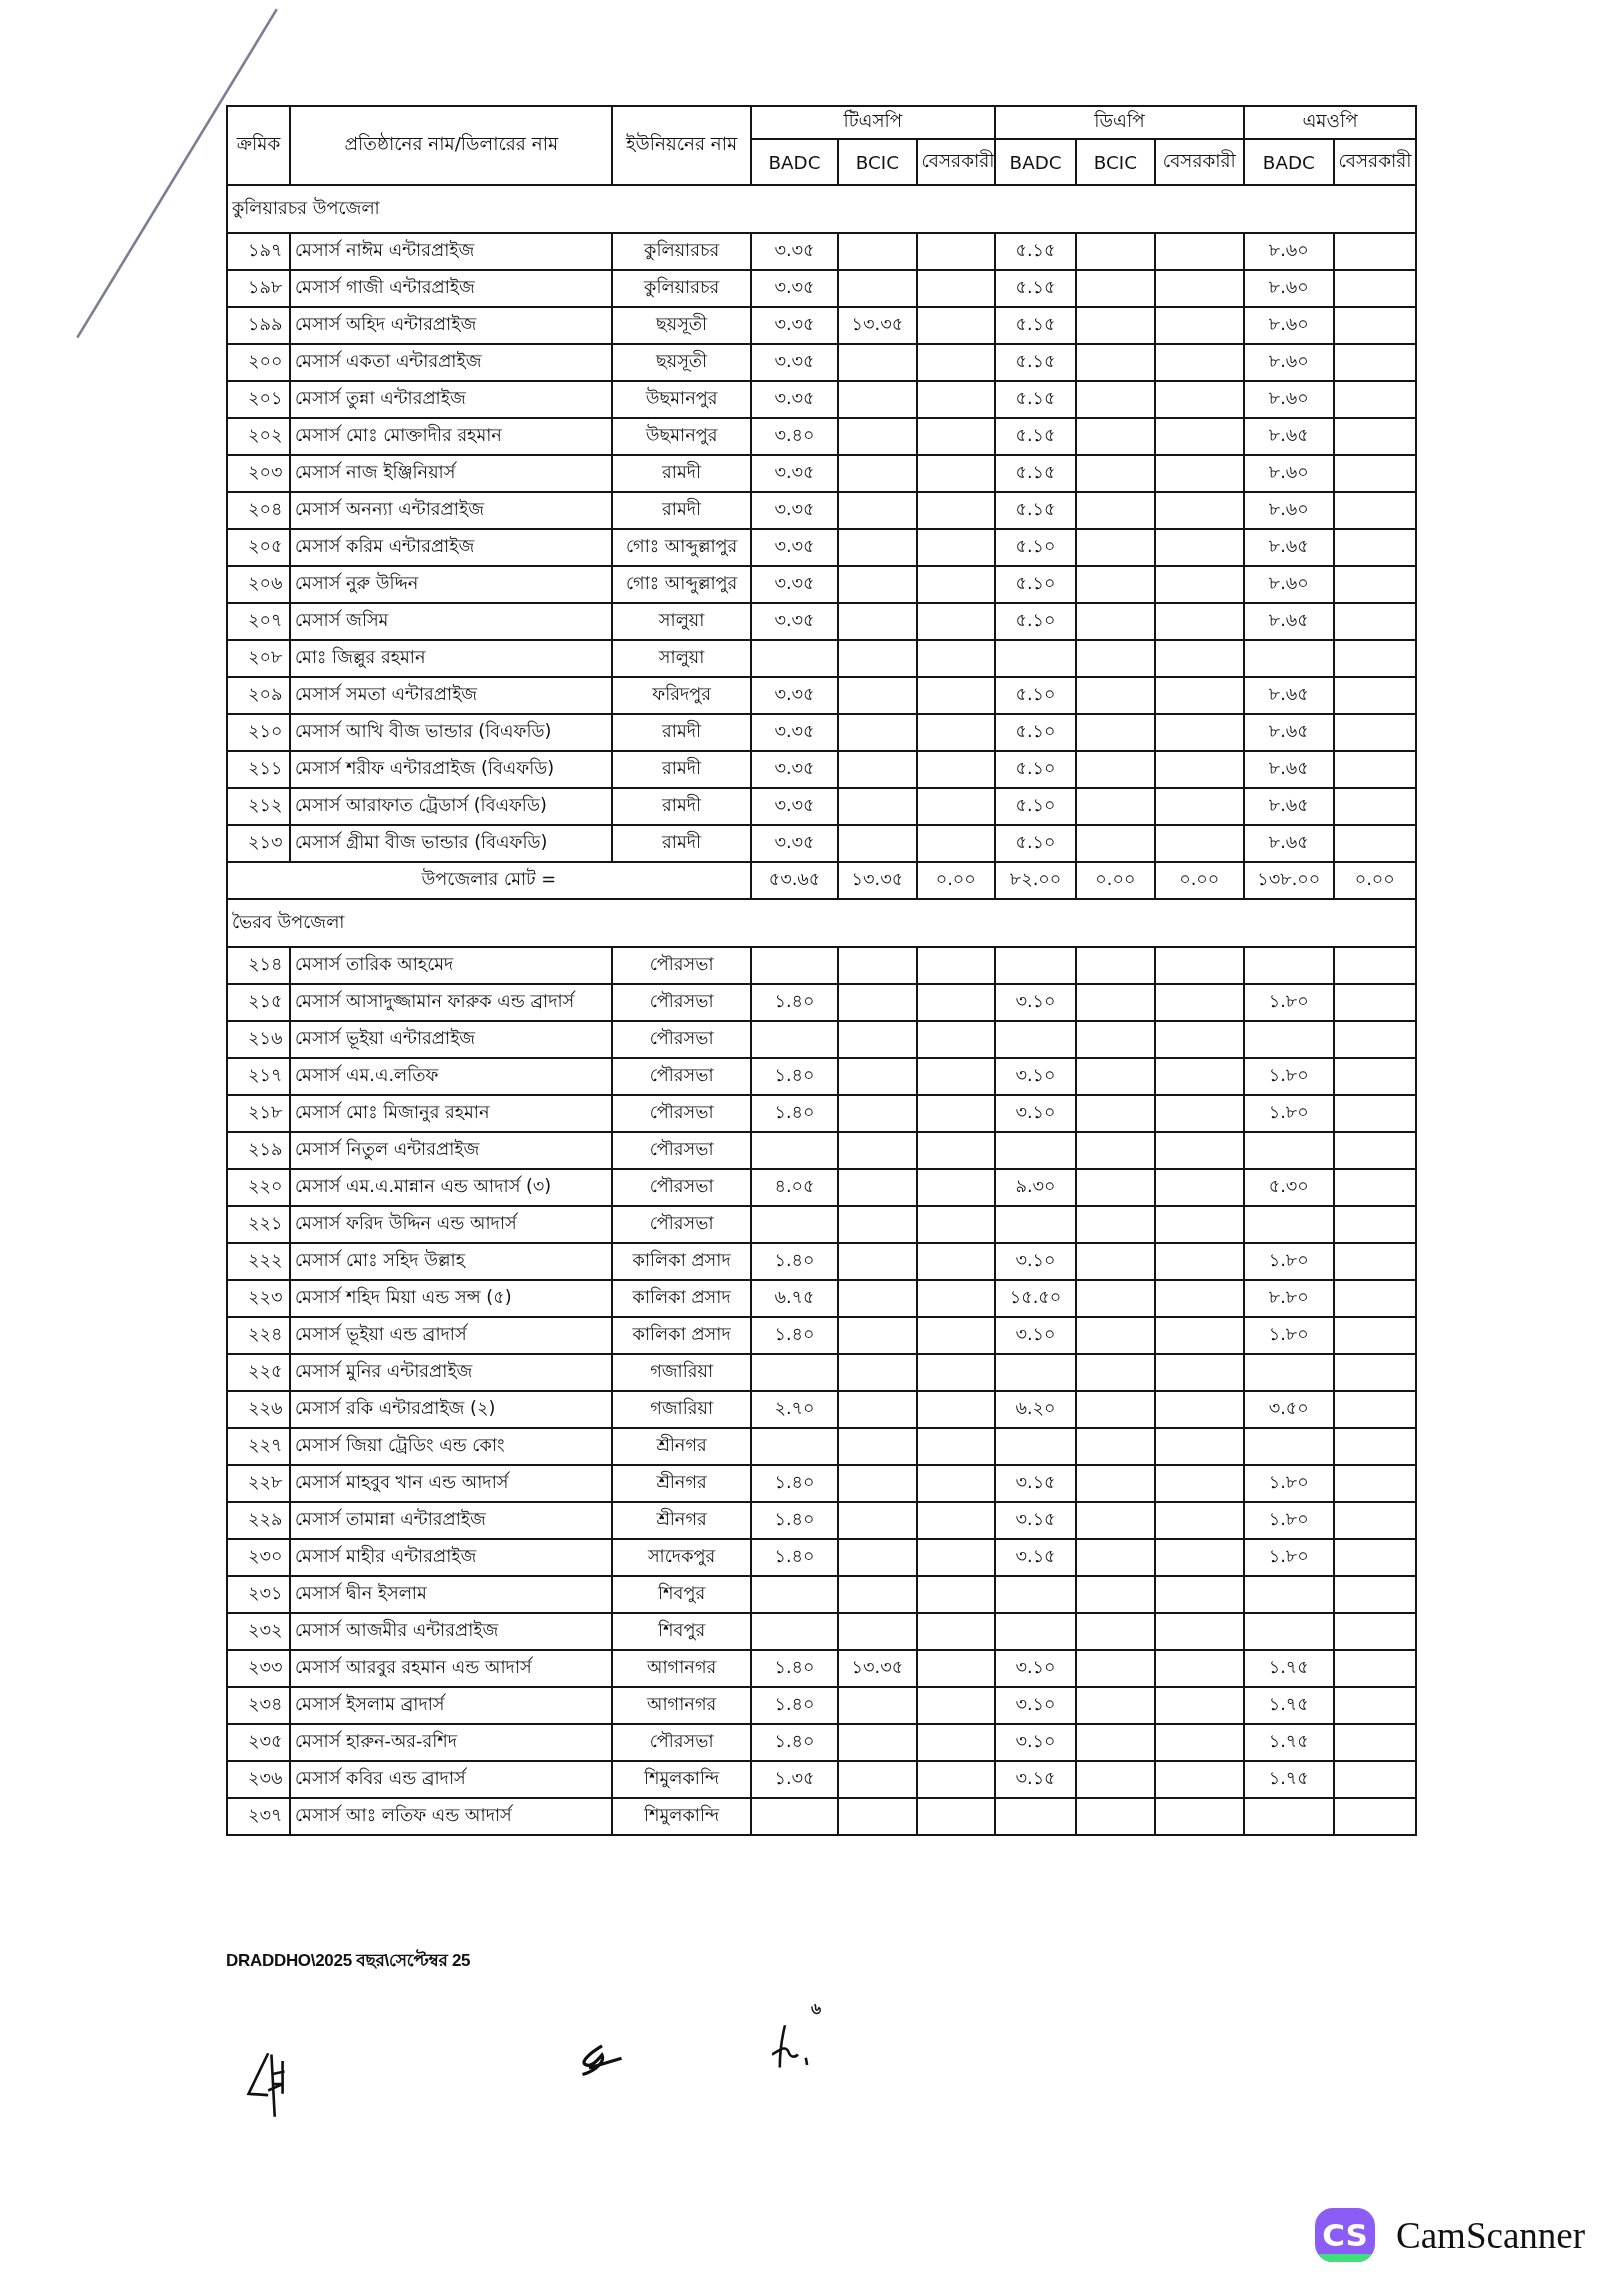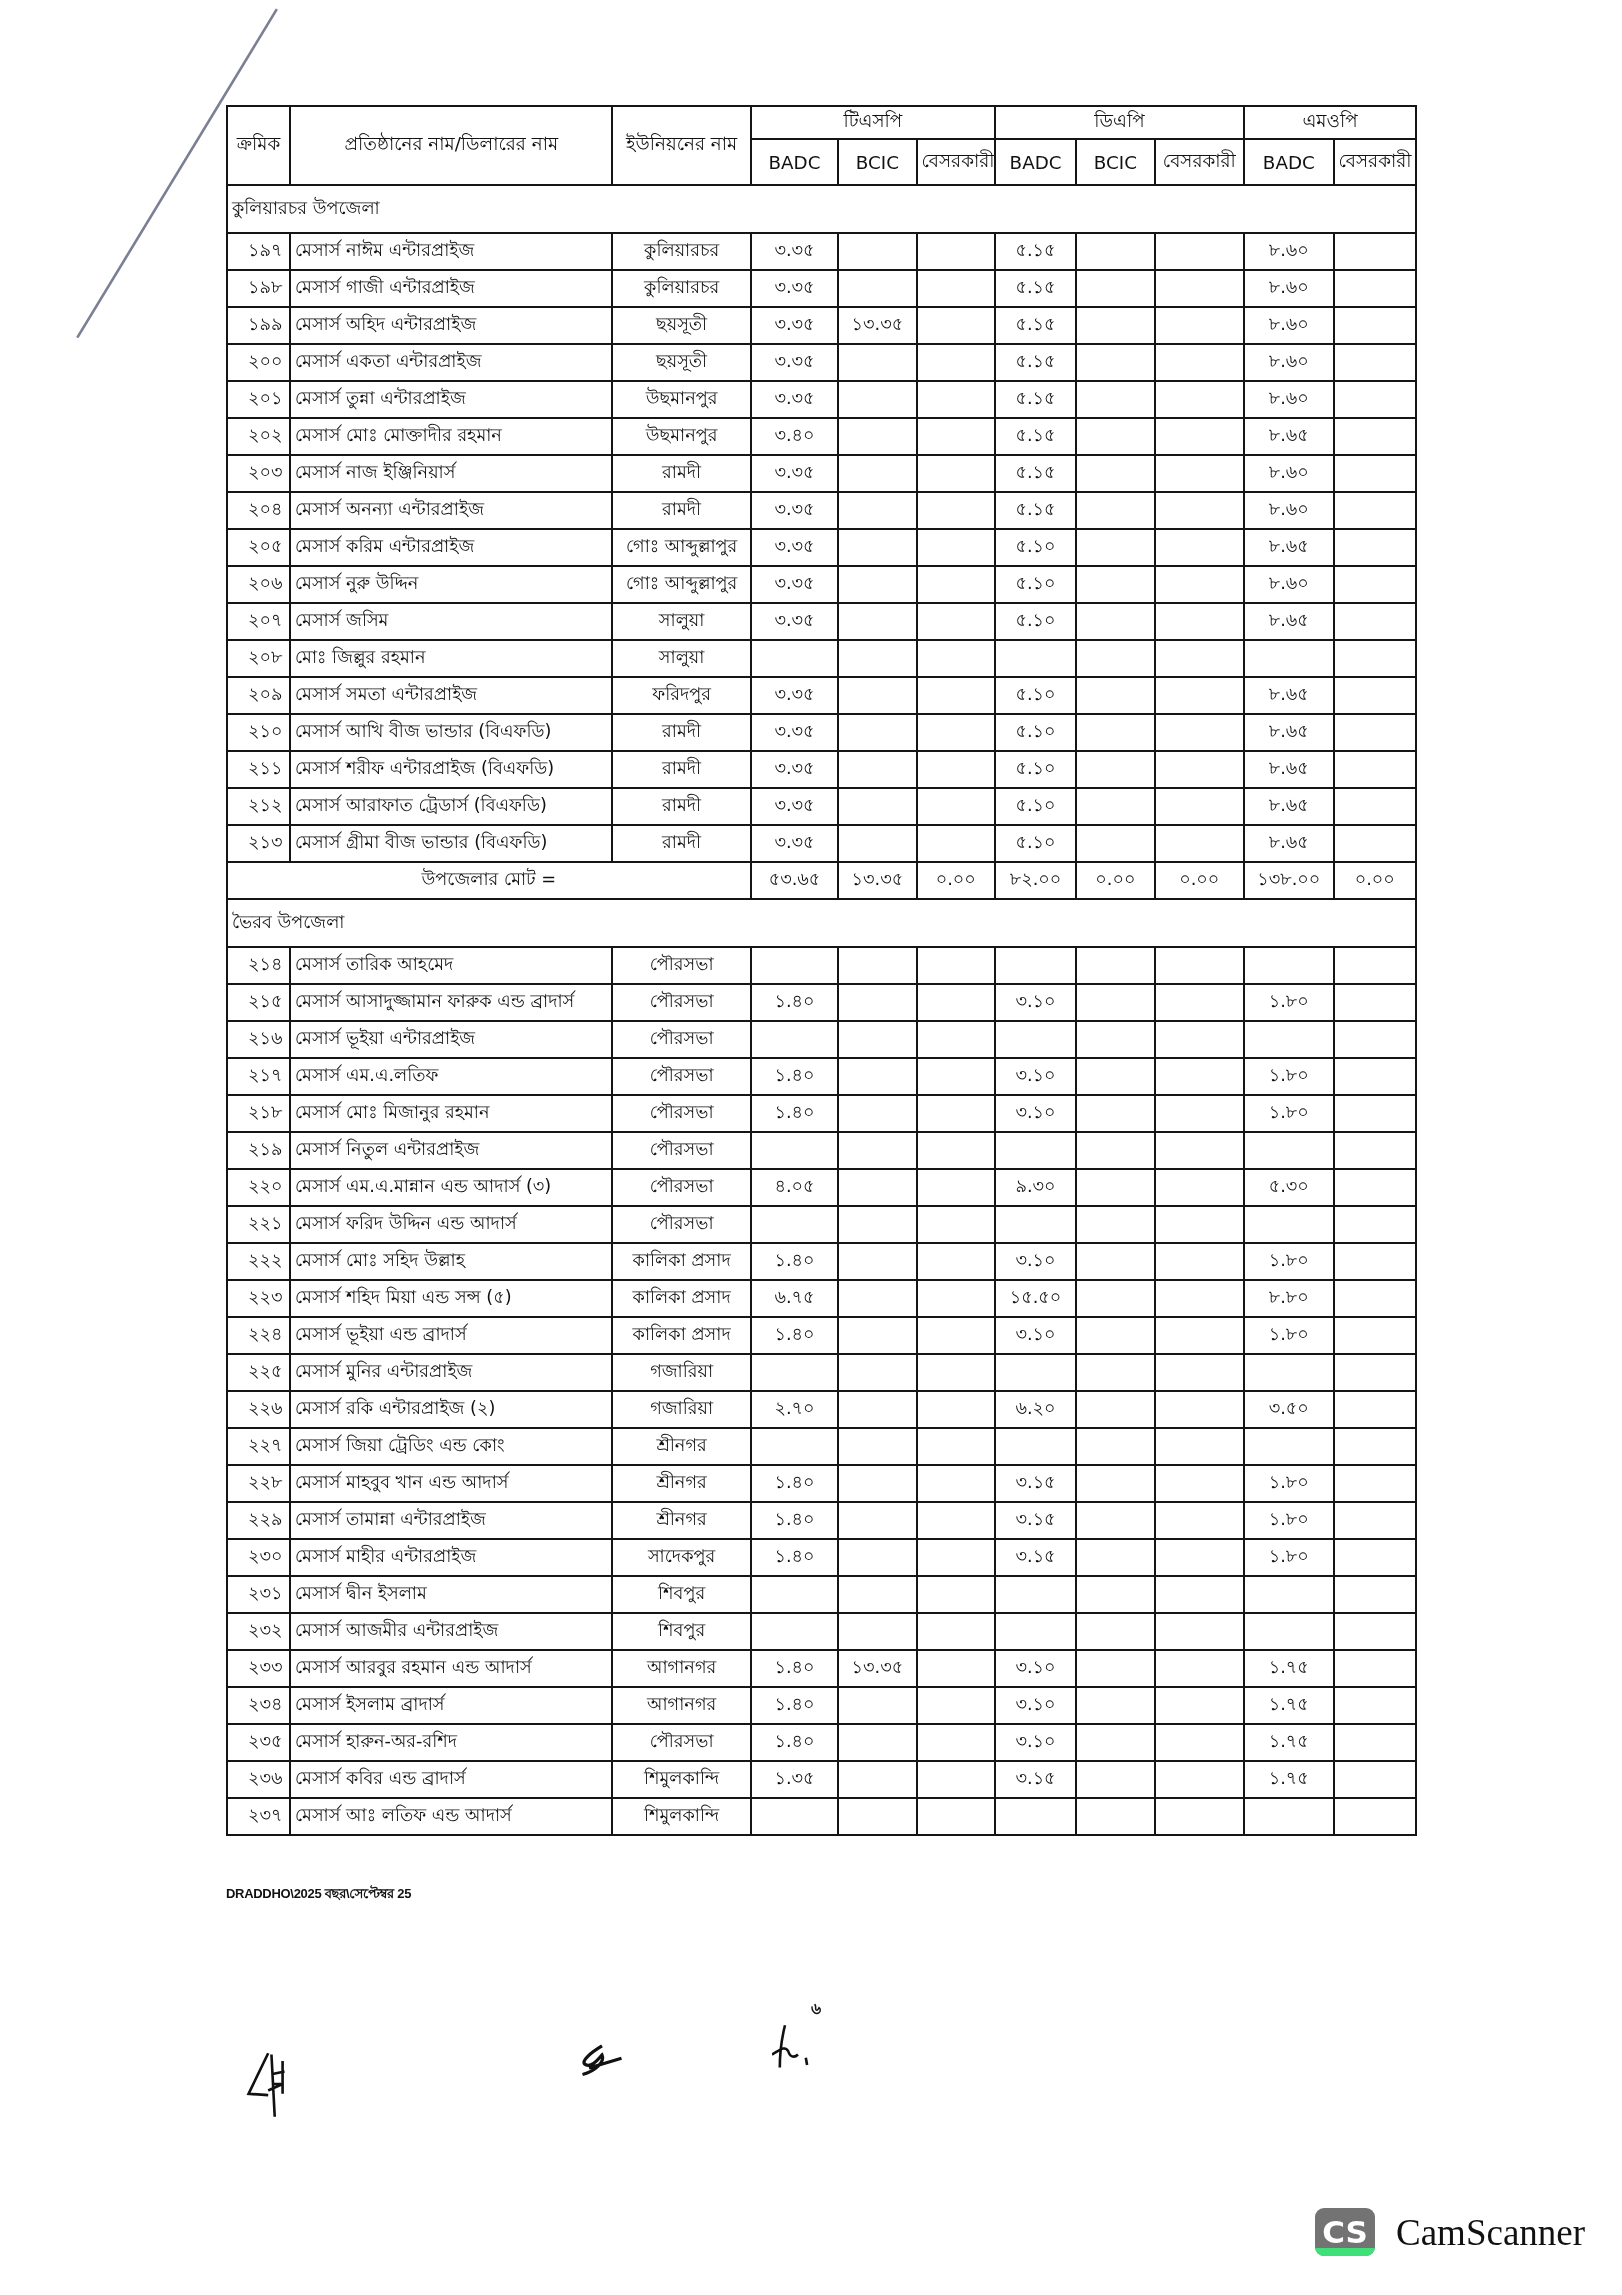--- a/index.html
+++ b/index.html
@@ -14,26 +14,26 @@
   .hdr1 th { height: 31px; }
   .hdr2 th { height: 44px; }
   .sec td { height: 46px; font-weight: bold; font-size: 18.3px; }
   .row td { height: 35px; }
   .c-sl { text-align: right; padding-right: 6.5px !important; }
   .c-name { text-align: left; }
   .c-union { text-align: center; border-radius: 17px; }
   .c-num { text-align: center; }
   .tot td { height: 35px; font-weight: bold; }
   .tot .c-label { text-align: center; }
-  .footer-ref { position: absolute; left: 226px; top: 1884px; font-size: 13px; font-weight: bold;
+  .footer-ref { position: absolute; left: 226px; top: 1947px; font-size: 17px; font-weight: bold;
                 font-family: "Liberation Sans", sans-serif; letter-spacing: -0.3px; }
   .page-no { position: absolute; left: 811px; top: 1996px; font-size: 15.7px; font-weight: bold; }
   .sig { position: absolute; }
   .cs-badge { position: absolute; left: 1315px; top: 2208px; display: flex; align-items: center; }
-  .cs-logo { width: 60px; height: 48px; background: #737373; border-radius: 9px; position: relative;
+  .cs-logo { width: 60px; height: 54px; background: #8b5cf6; border-radius: 18px; position: relative;
              color: #fff; font-family: "DejaVu Sans", sans-serif; font-weight: bold; font-size: 31px;
              display: flex; align-items: center; justify-content: center; overflow: hidden; }
   .cs-logo::after { content: ""; position: absolute; left: 0; right: 0; bottom: 0; height: 7.9px; background: #3fe07a; }
   .cs-text { font-family: "Liberation Serif", serif; font-size: 37px; color: #111; margin-left: 21px; }
 </style>
 </head>
 <body>
 
 <svg class="diag-line" viewBox="0 0 2479 3508">
   <line x1="423" y1="14" x2="118" y2="516" stroke="#7a7f94" stroke-width="4"></line>

